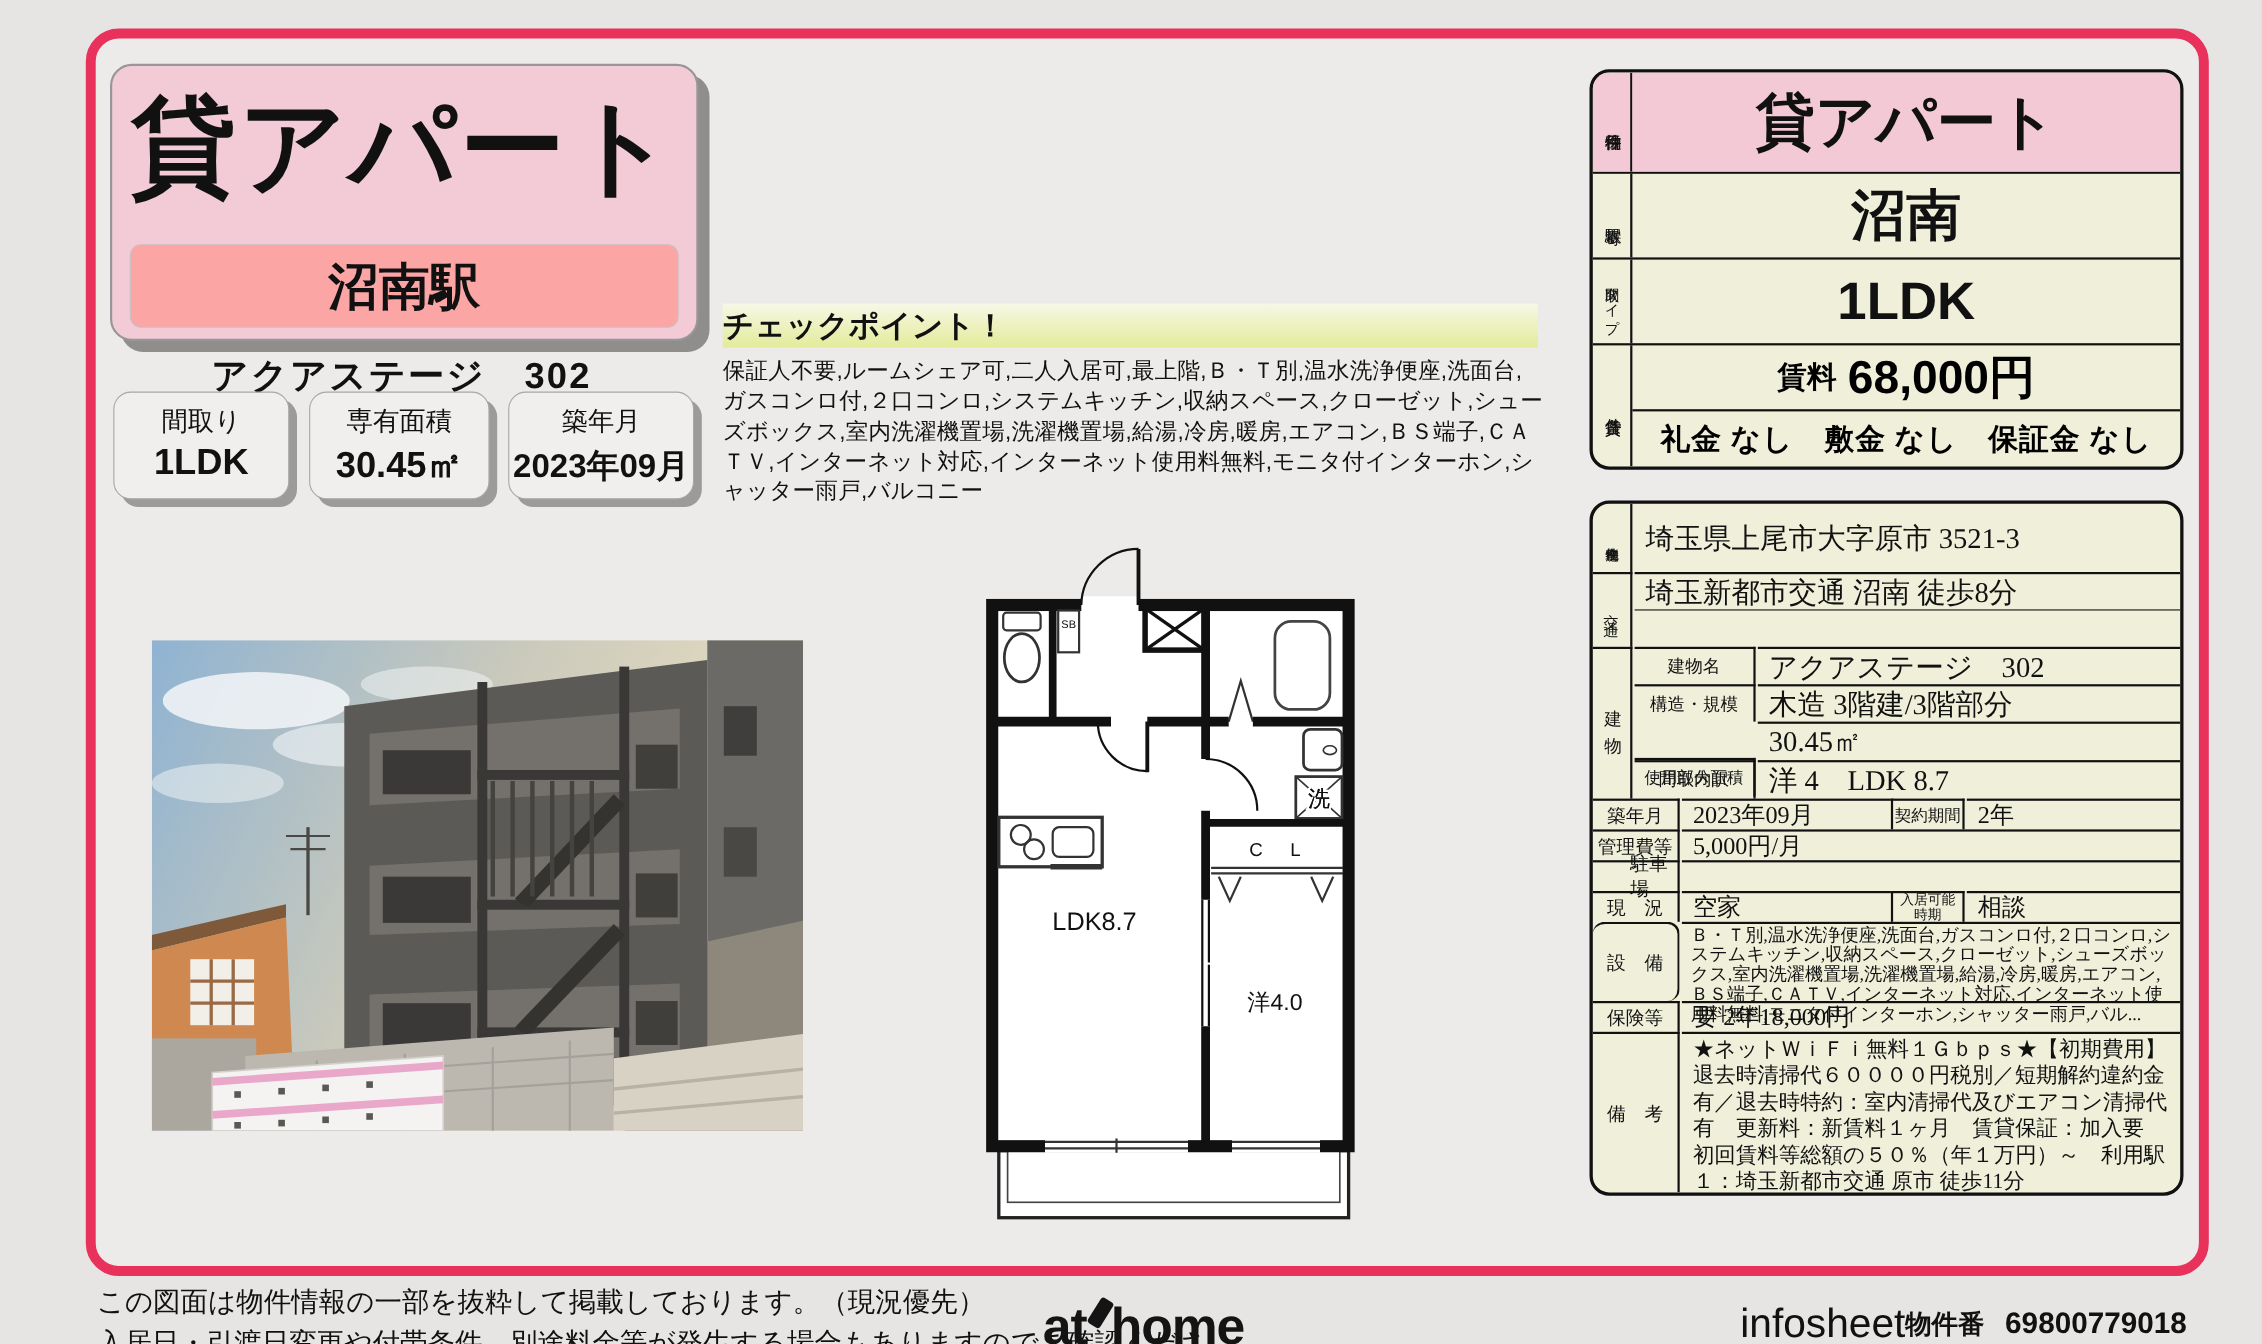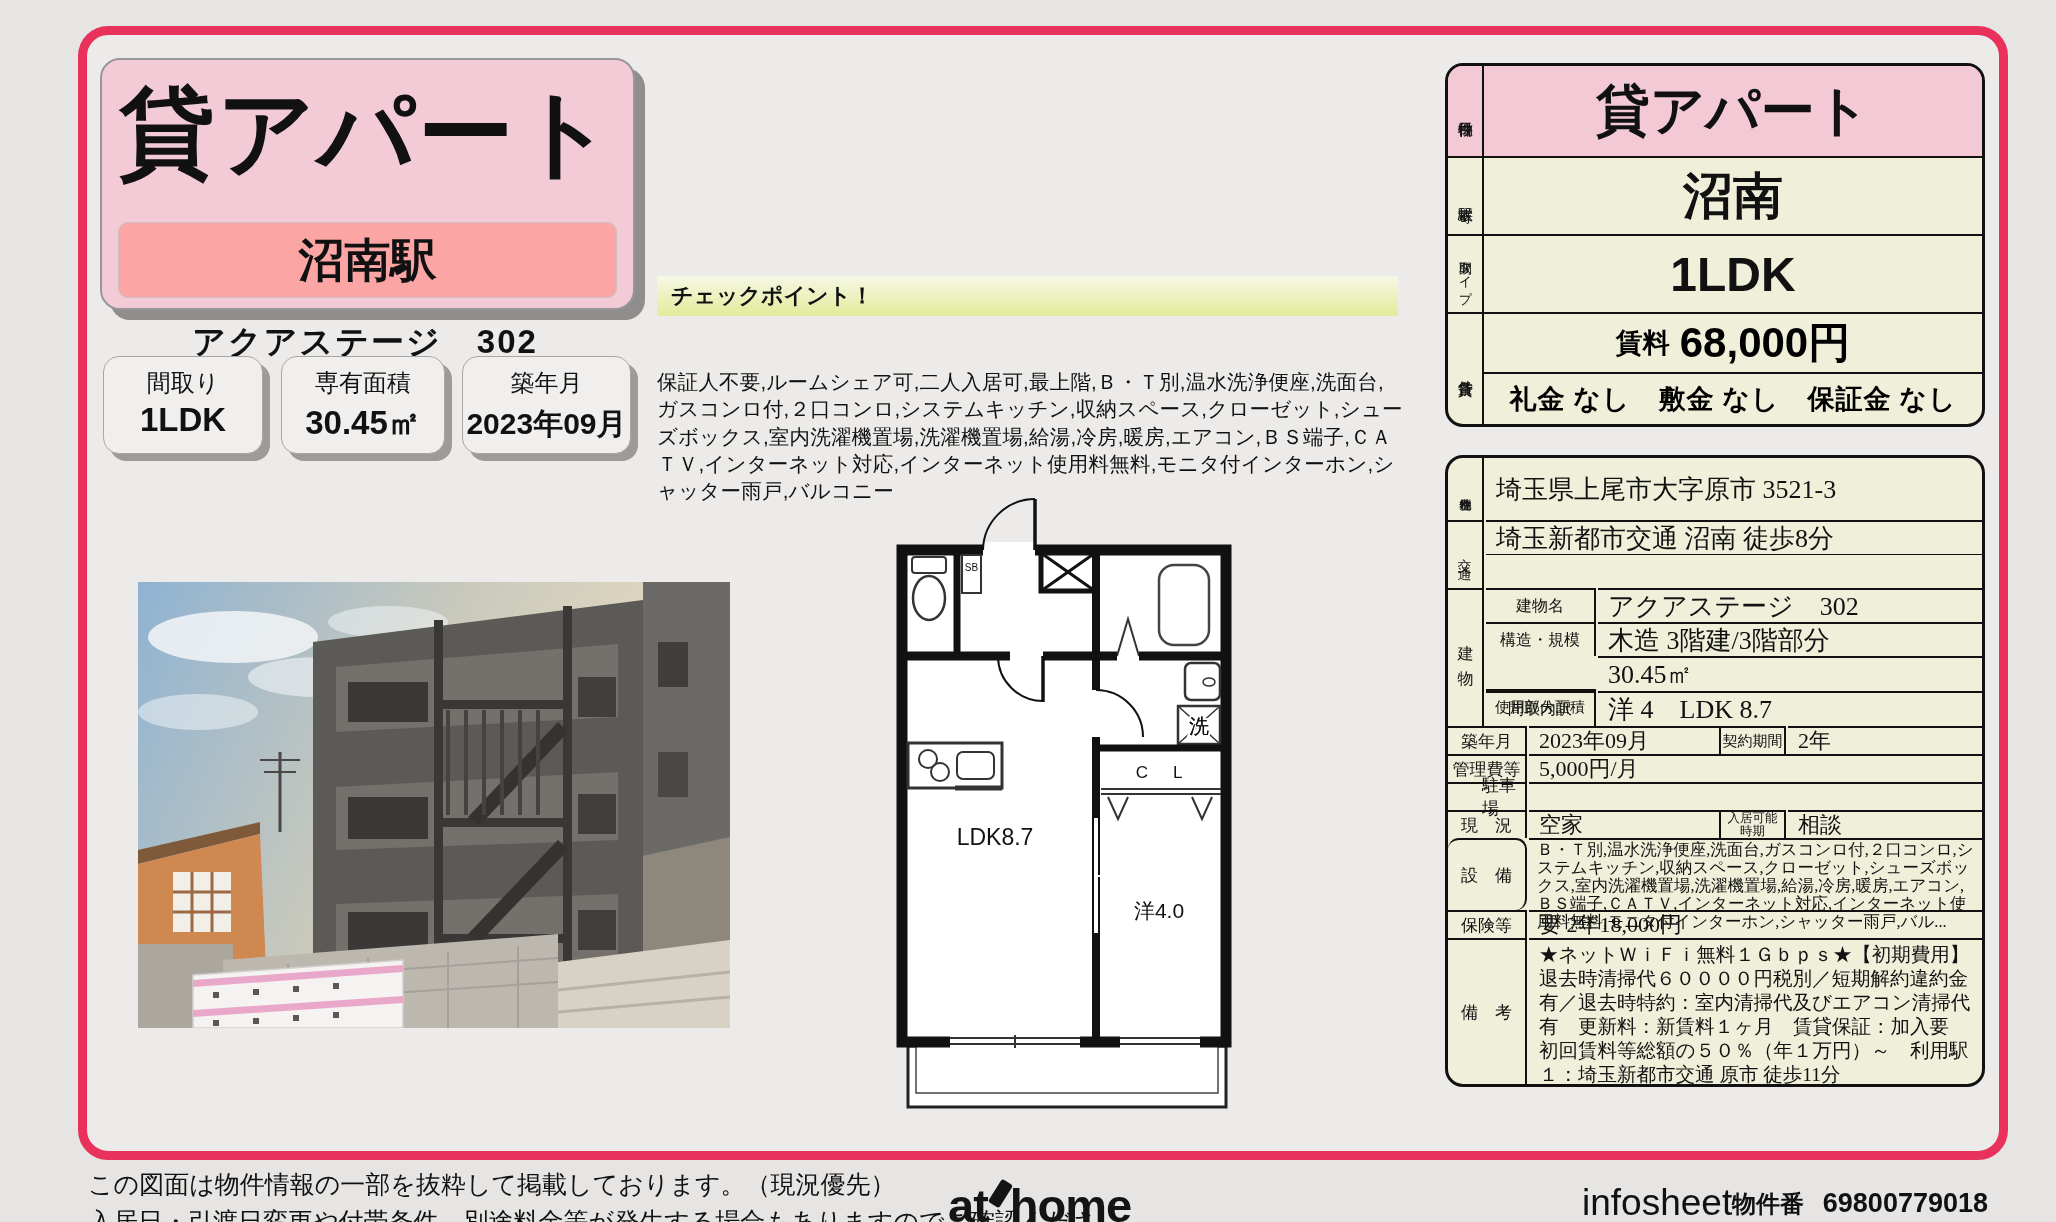--- a/index.html
+++ b/index.html
@@ -24,23 +24,23 @@
   
   .badge { top:356px; height:98px; background:#f0efed; border:1px solid #a8a7a5;
     border-radius:16px; box-shadow:7px 7px 0 #9c9b99; text-align:center; }
   .badge .blabel { font-size:24px; margin-top:10px; color:#111; }
   .badge .bvalue { font-size:33px; font-weight:bold; color:#111; margin-top:2px; }
   .badge.b3 .bvalue { font-size:30px; margin-top:5px; }
 
   
   .cp-title { left:657px; top:276px; width:741px; height:40px;
     background:linear-gradient(to bottom,#f6f8e6,#e3eb9a);
-    font-size:22px; font-weight:bold; line-height:40px; padding-left:14px; color:#111; }
+    font-size:28px; font-weight:bold; line-height:40px; color:#111; }
   .cp-body { left:657px; top:324px; width:747px; font-size:20.5px; line-height:1.33;
-    word-break:break-all; letter-spacing:0.2px; color:#111;margin-top:44px; }
+    word-break:break-all; letter-spacing:0.2px; color:#111; }
 
   
   .sumtable { left:1445px; top:63px; width:540px; height:364px; border:3px solid #111;
     border-radius:18px; background:#efefda; overflow:hidden; }
   .srow { display:flex; border-top:2px solid #111; }
   .srow:first-child { border-top:none; }
   .vlabel { width:36px; border-right:2px solid #111; display:flex; align-items:center;
     justify-content:center; writing-mode:vertical-rl; font-size:15px; color:#111; }
   .sval { flex:1; display:flex; align-items:center; justify-content:center; color:#111; }
   .pinkbg { background:#f2c9d4; }

